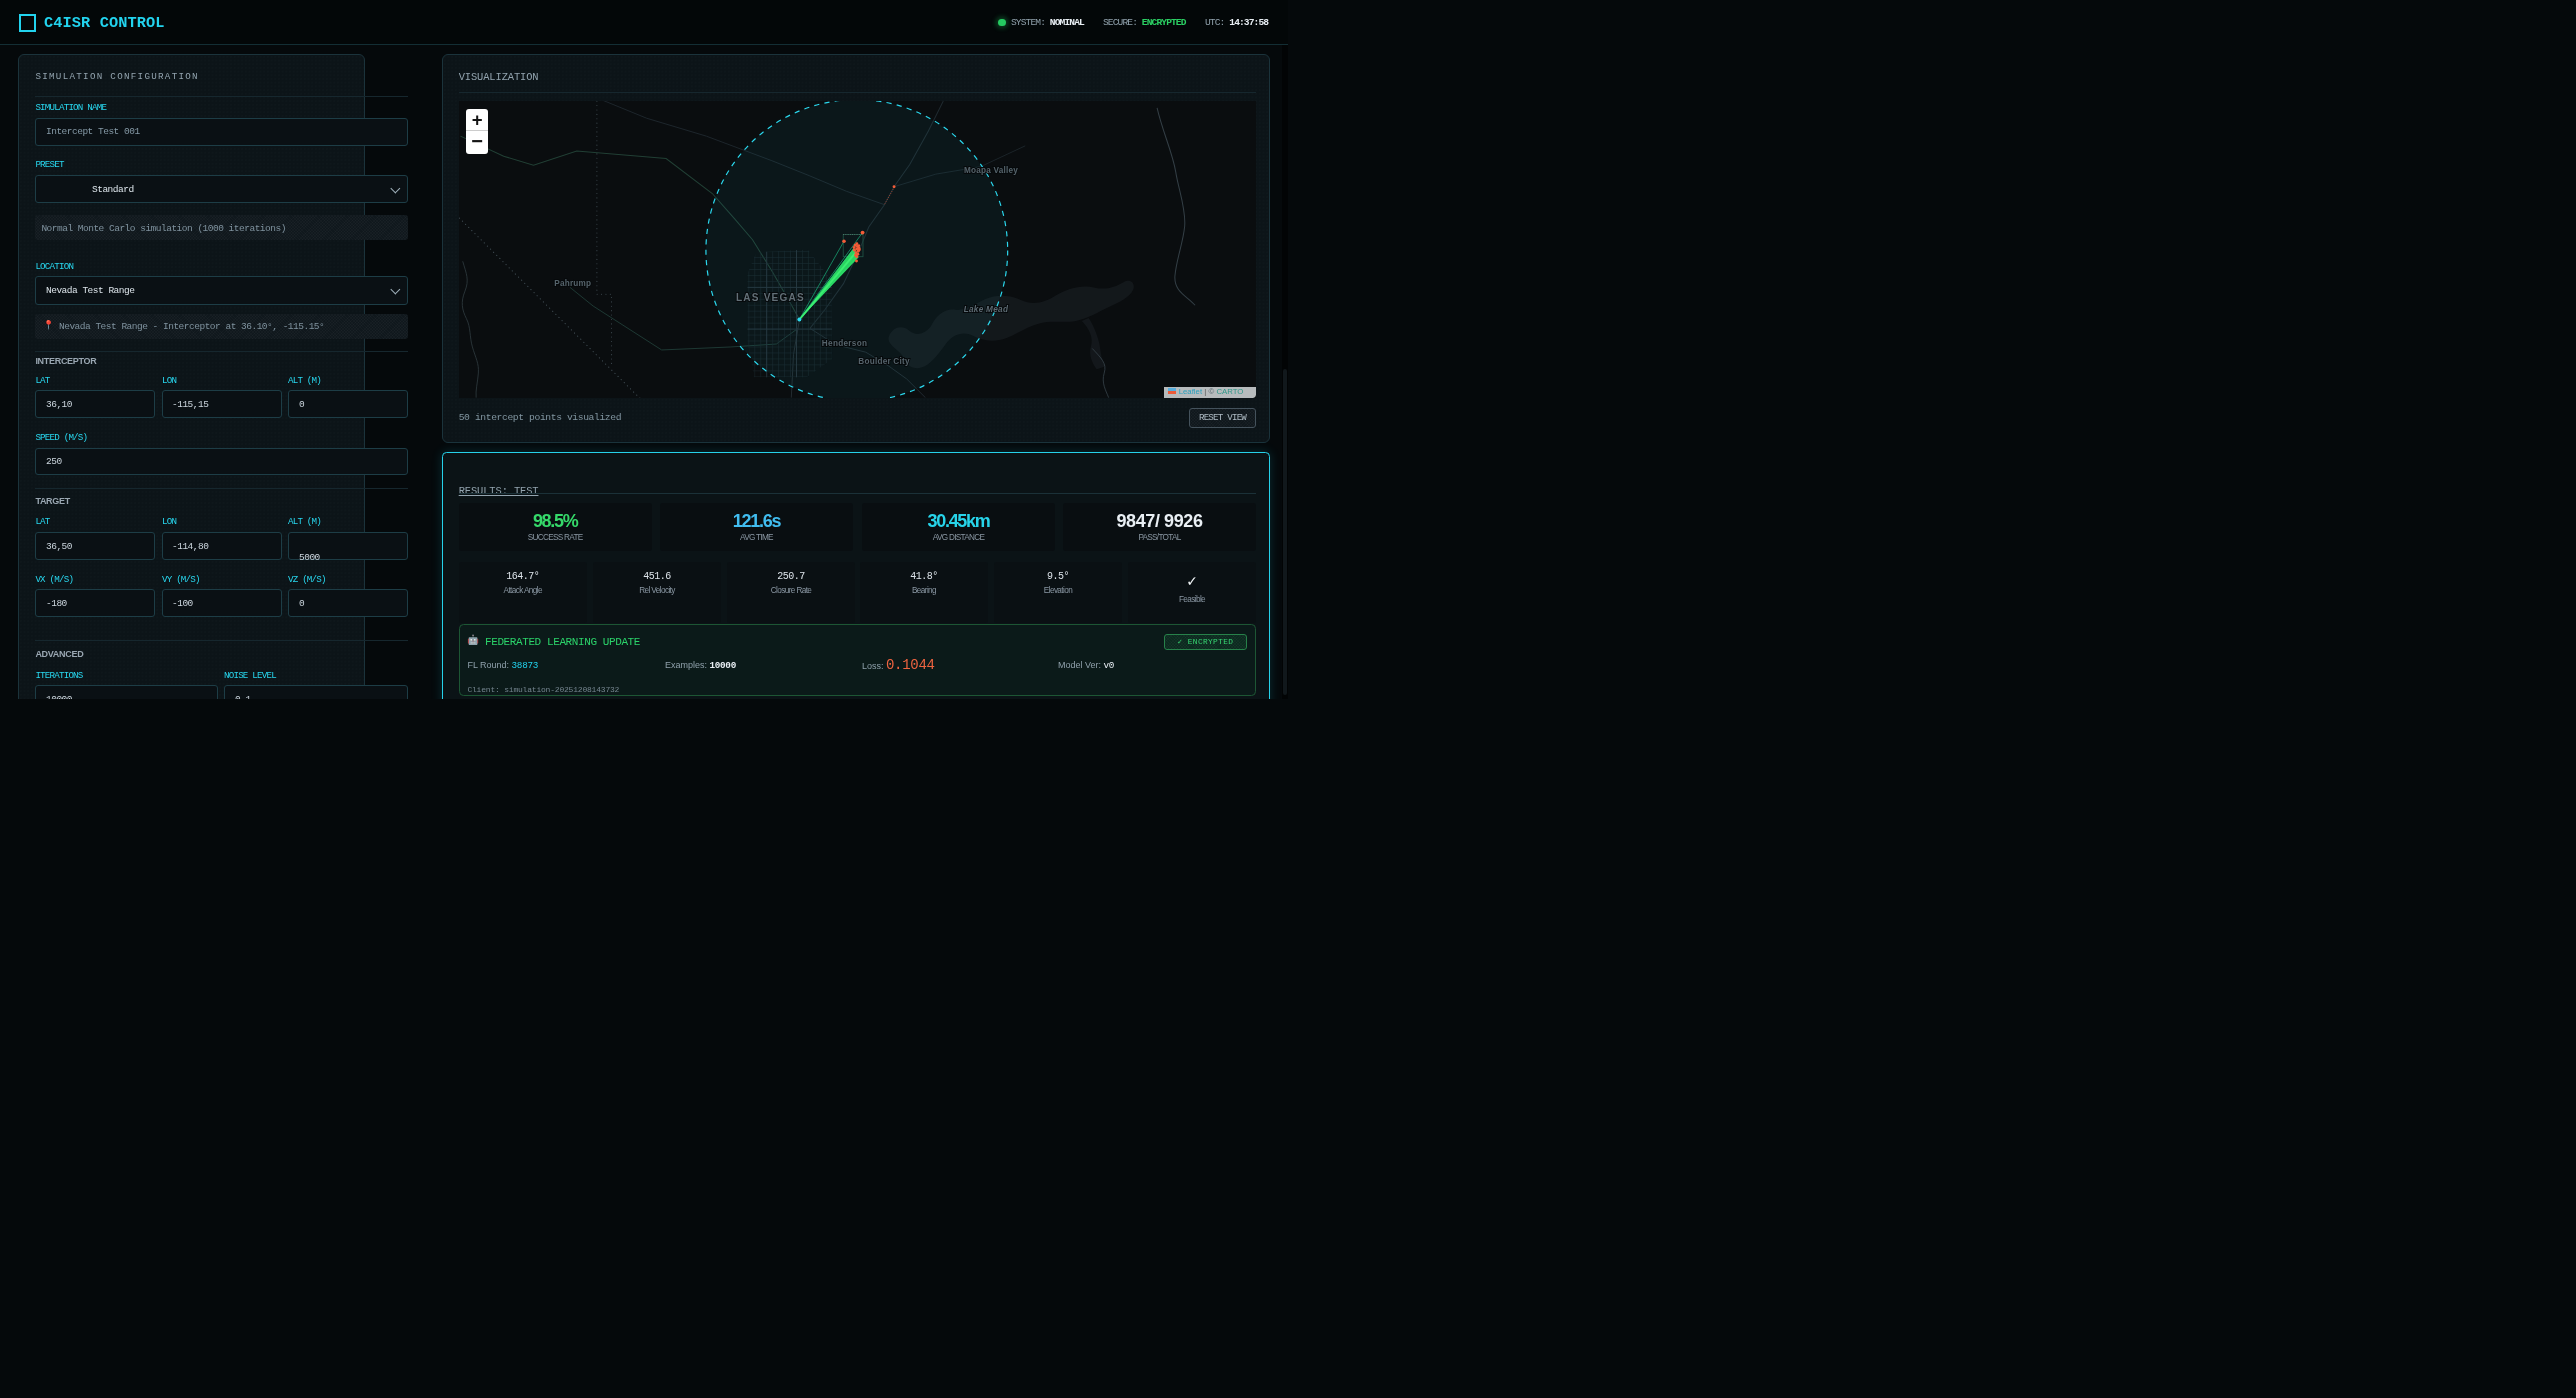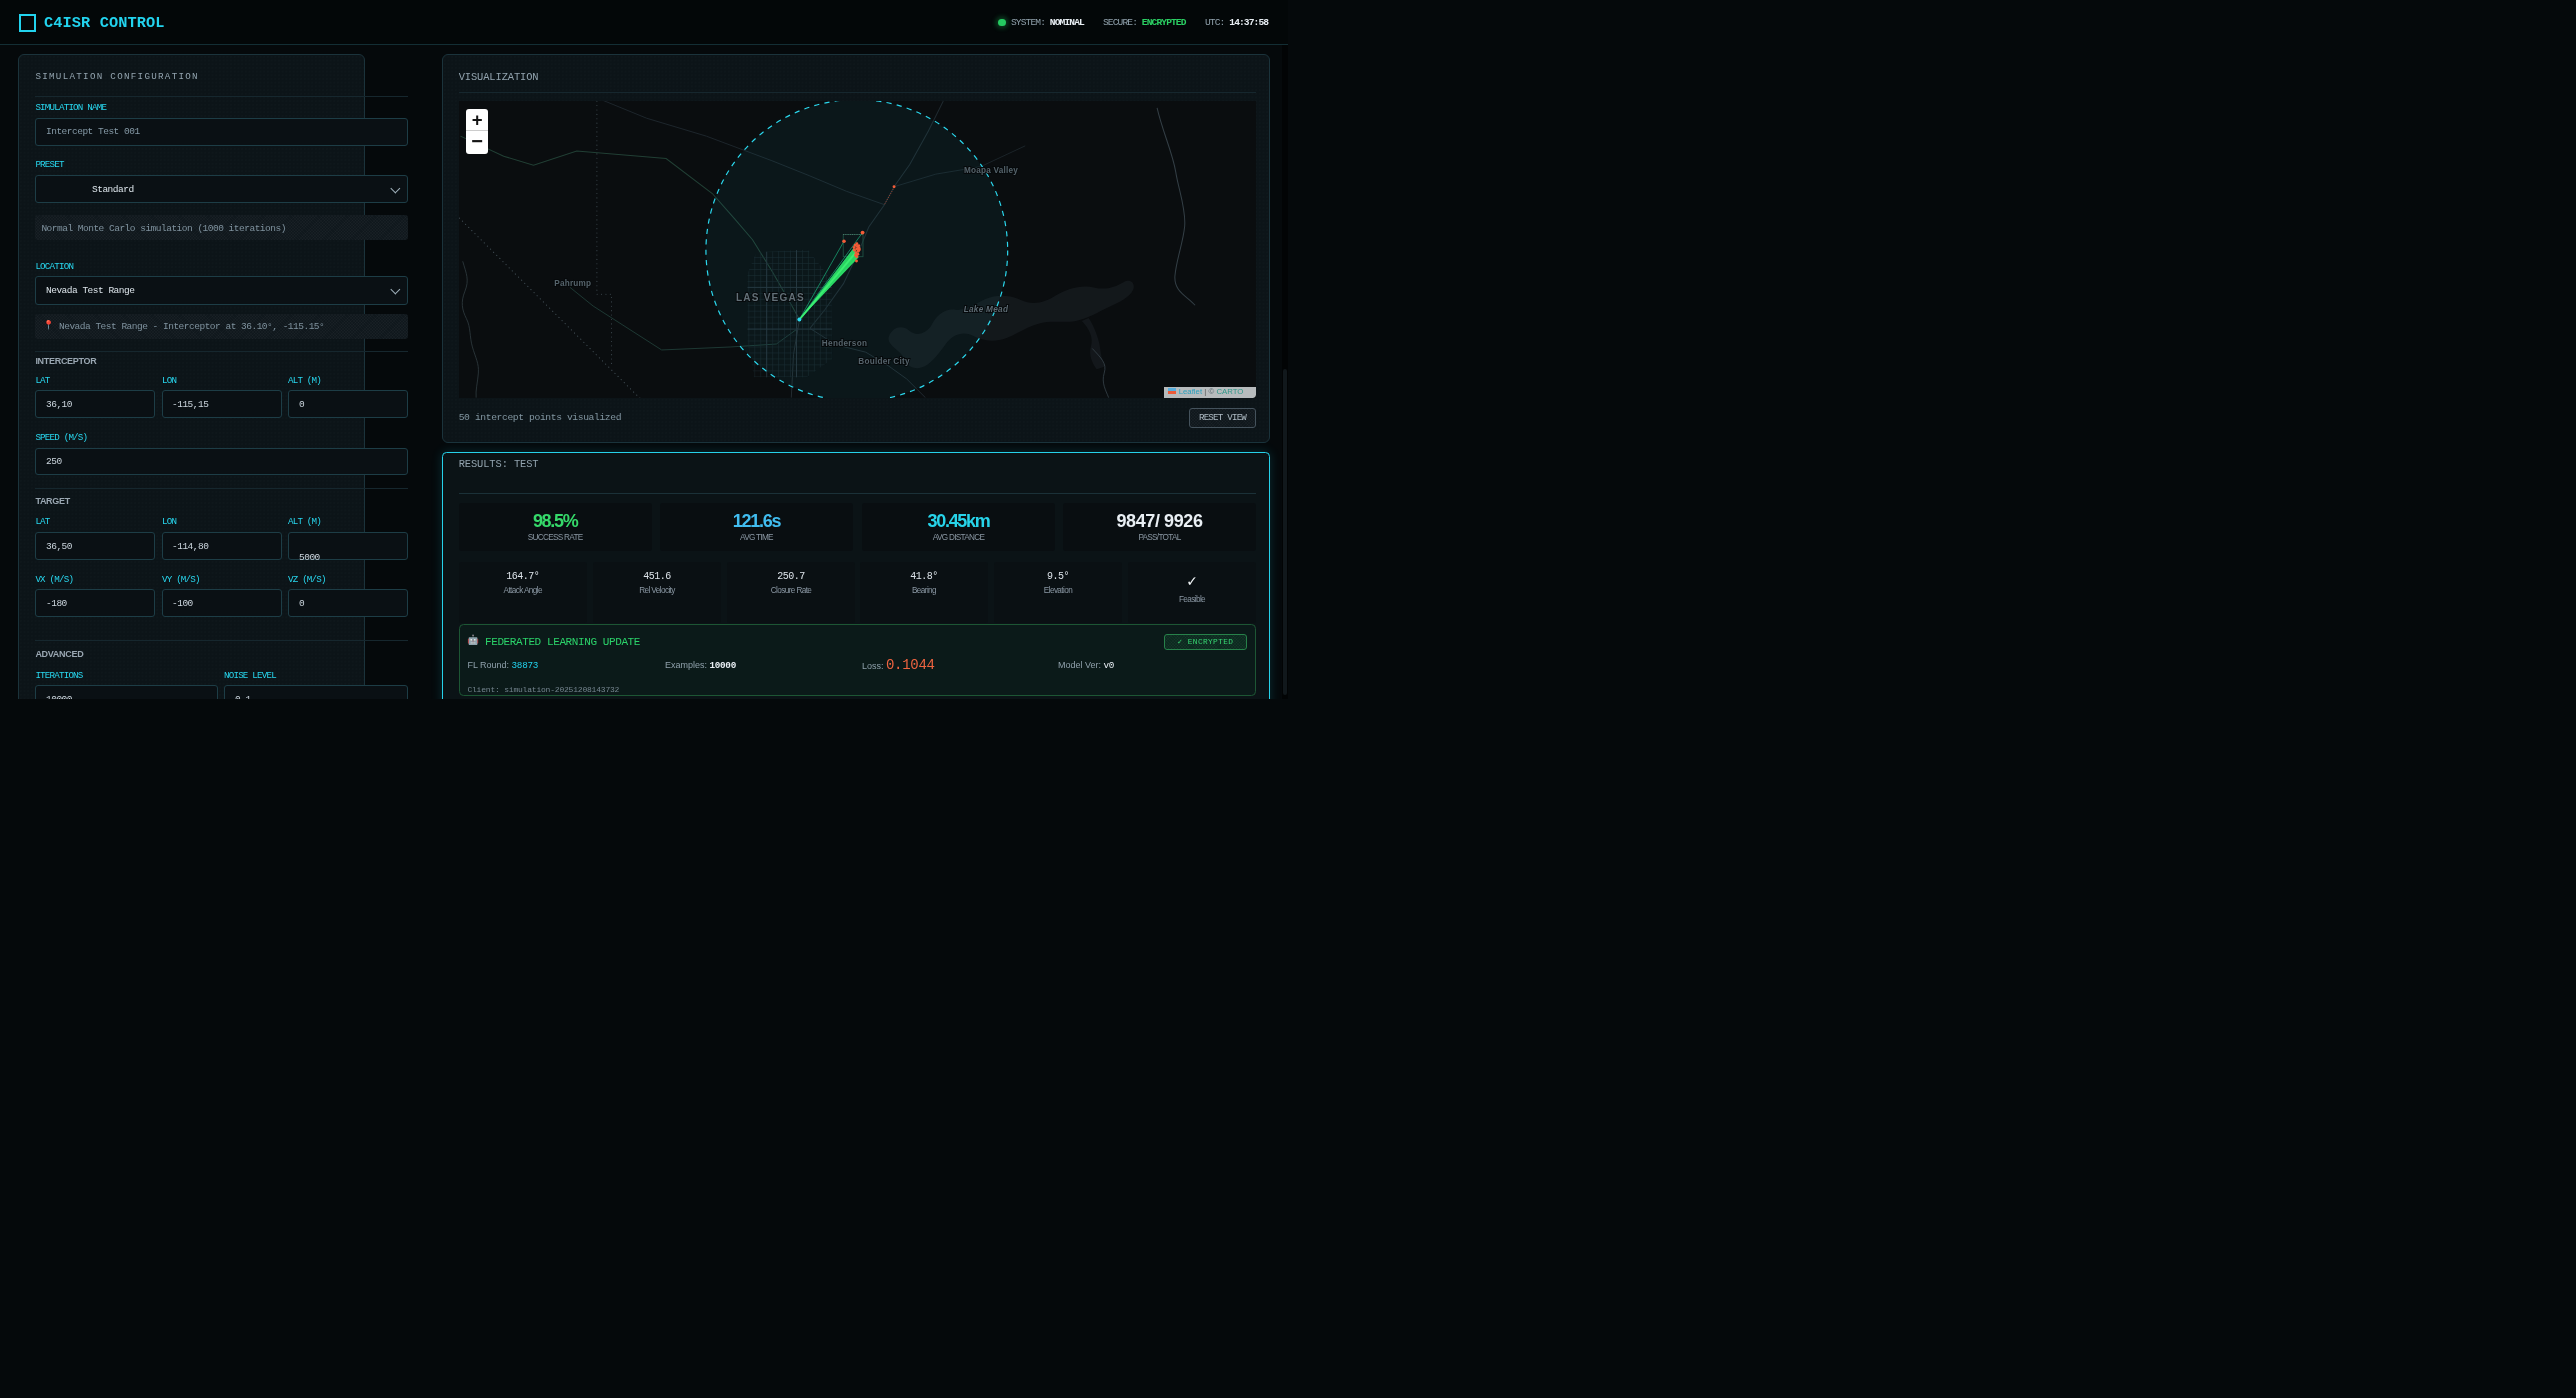--- a/index.html
+++ b/index.html
@@ -208,21 +208,21 @@
       <div class="abs sans" style="left:0;top:23px;width:22.4px;height:22.4px;color:#141414;font-size:20px;font-weight:bold;text-align:center;line-height:18.6px;">−</div>
     </div>
     
     <div class="abs" style="left:705px;top:286px;width:92px;height:11.2px;background:rgba(222,226,228,0.82);border-radius:0 0 3.7px 0;padding:0 3px 0 3.7px;font-size:7.8px;line-height:10.8px;color:#444;white-space:pre;"><span style="display:inline-block;width:8.8px;height:6.3px;margin-bottom:-0.4px;background:linear-gradient(#58aedd 50%,#ec5b39 50%);"></span> <span style="color:#2ba0bd;">Leaflet</span> <span style="color:#555;">|</span> <span style="color:#57666e;">©</span> <span style="color:#2e9688;">CARTO</span></div>
   </div>
   <div class="abs mono" style="left:15.7px;top:358px;font-size:9.7px;line-height:9.7px;letter-spacing:-0.4px;color:#8296a1;white-space:pre;">50 intercept points visualized</div>
   <div class="texture abs mono" style="left:746px;top:353px;width:67px;height:20px;border:0.7px solid #44525c;border-radius:3px;color:#aebbc4;font-size:9.2px;letter-spacing:-0.8px;text-align:center;line-height:18.6px;">RESET VIEW</div>
 </div>
 
 <div class="abs" id="results" style="left:442px;top:452px;width:828px;height:262px;background:#0b1316;border:1.1px solid #26d2ea;border-radius:4.5px;box-shadow:0 0 10.4px rgba(34,211,238,0.18);">
-  <div class="ptitle" style="left:15.7px;top:6px;">RESULTS: TEST</div>
+  <div class="ptitle" style="left:15.7px;top:33px;text-decoration:underline;">RESULTS: TEST</div>
   <div class="divider" style="left:15.7px;top:40px;width:797px;background:#1b3138;"></div>
 
   <div class="abs statcard" style="left:15.7px;"></div>
   <div class="abs statcard" style="left:217px;"></div>
   <div class="abs statcard" style="left:419px;"></div>
   <div class="abs statcard" style="left:620px;"></div>
   <div class="abs statval" style="left:15.7px;top:59px;color:#35d96a;">98.5%</div>
   <div class="abs statval" style="left:217px;top:59px;color:#41bdf0;">121.6s</div>
   <div class="abs statval" style="left:419px;top:59px;color:#27d4ea;">30.45km</div>
   <div class="abs statval" style="left:620px;top:59px;color:#e9eff4;letter-spacing:-0.4px;">9847/ 9926</div>

